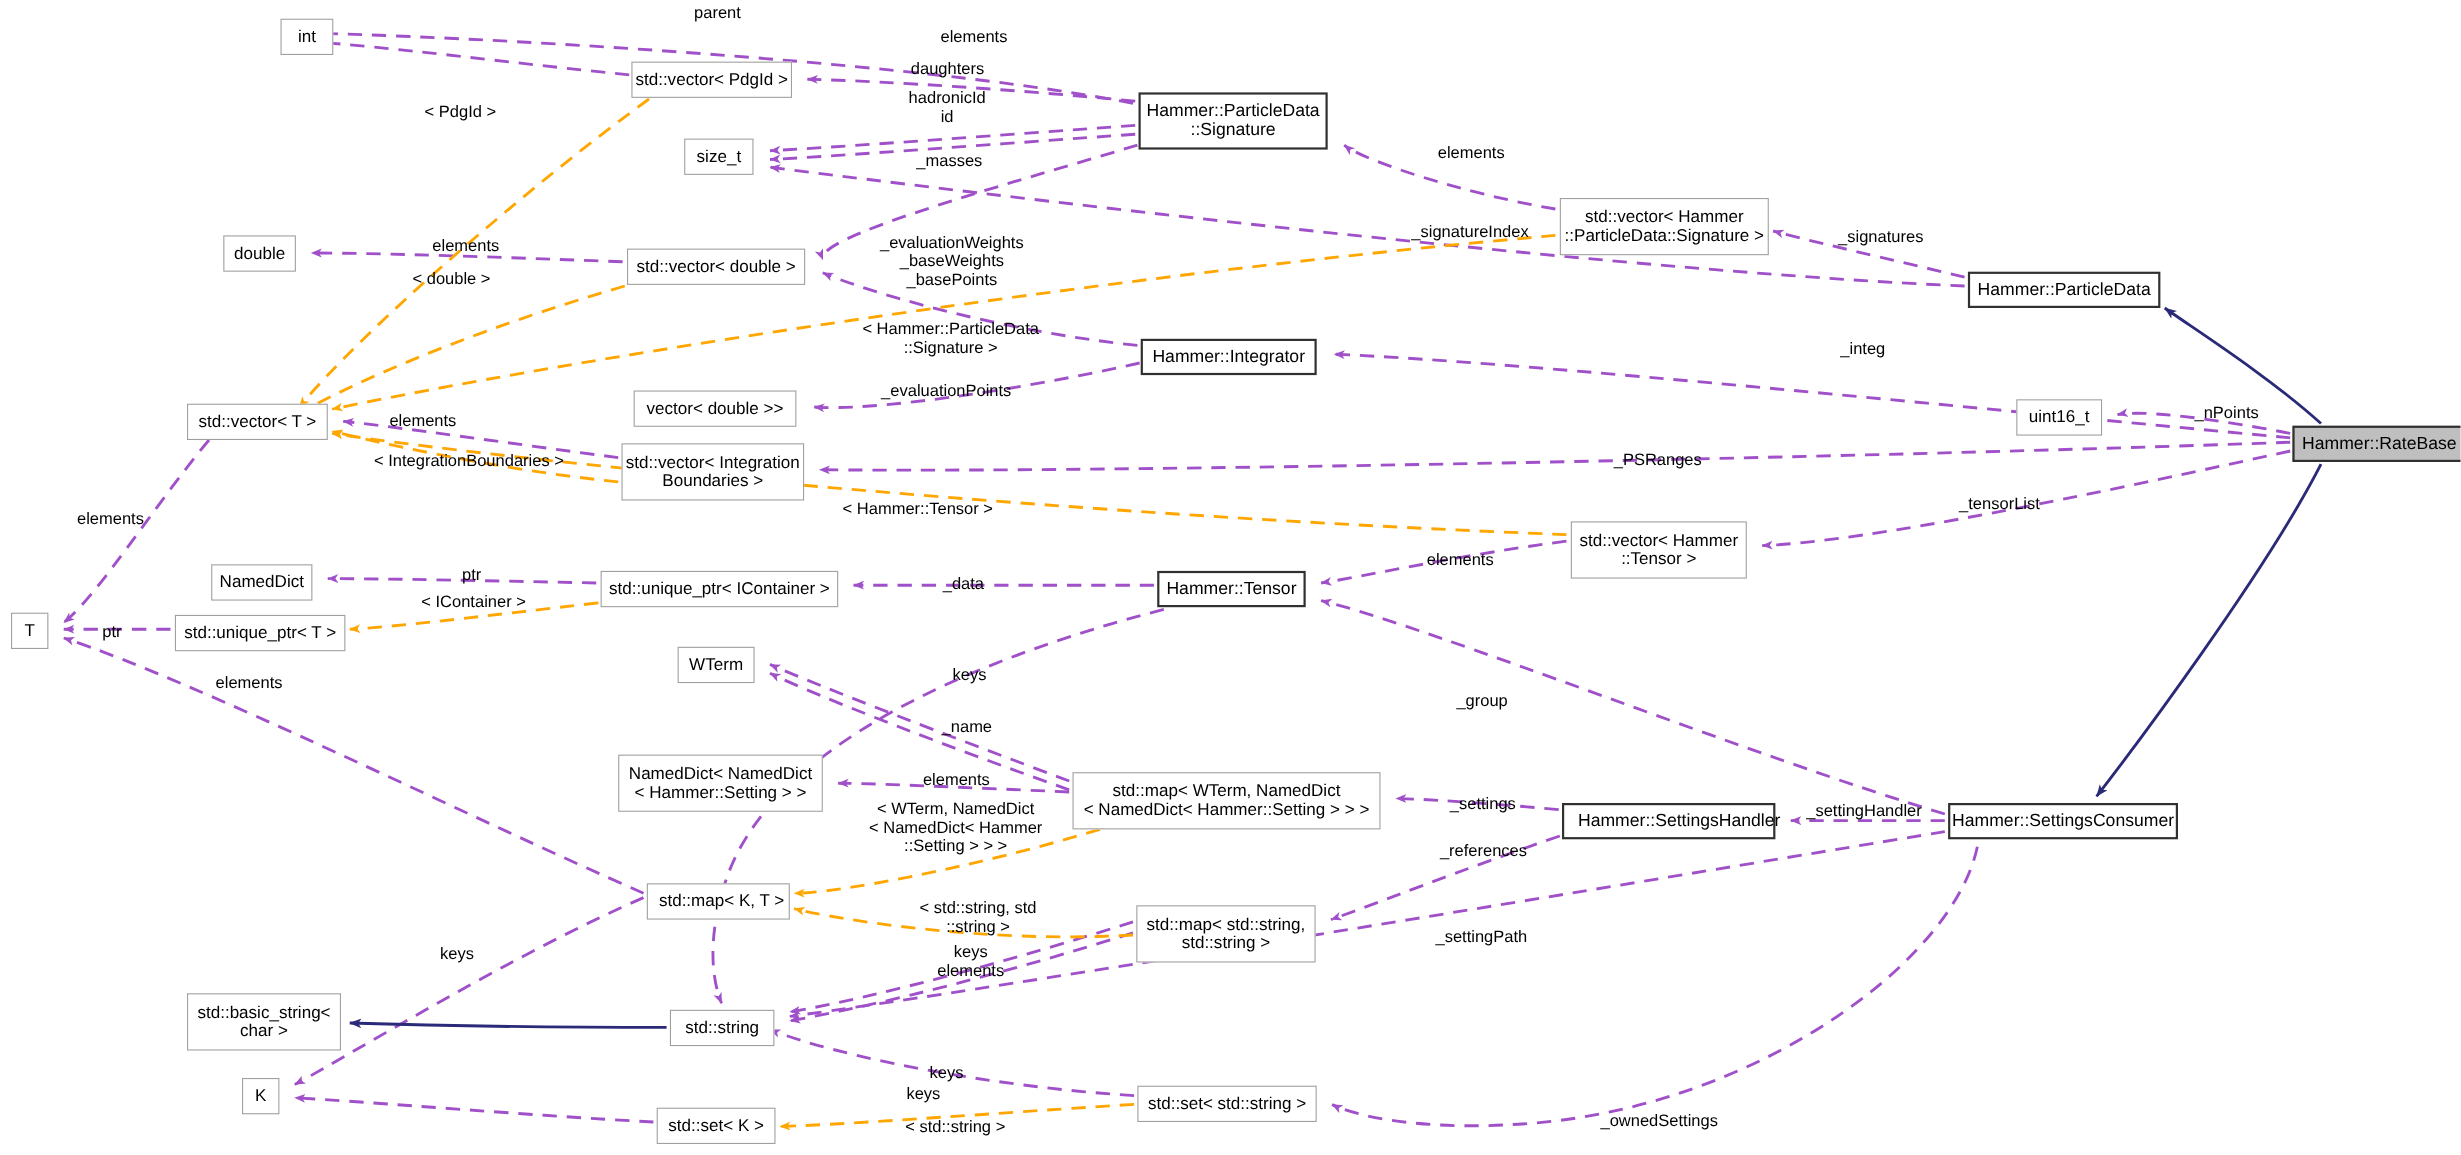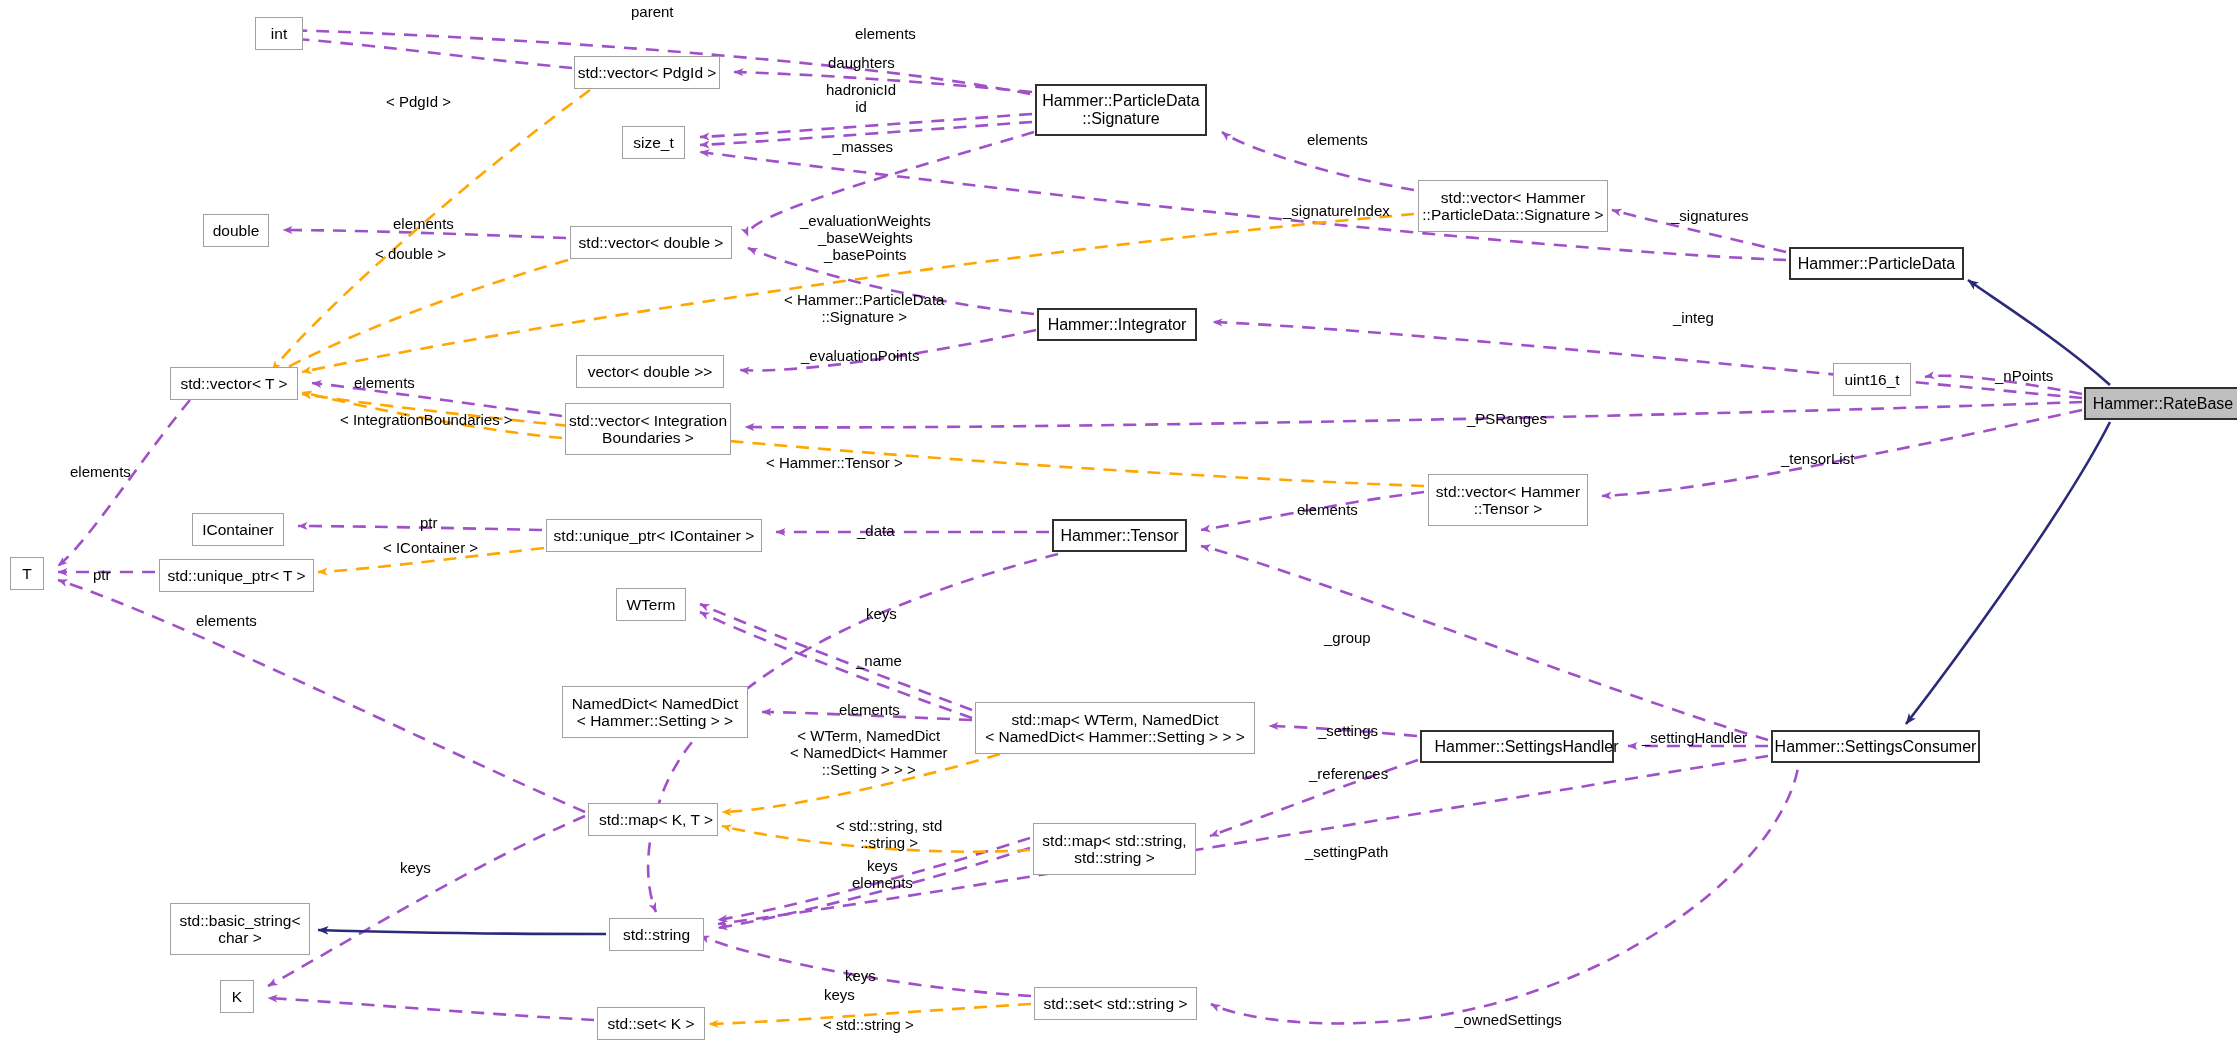--- a/index.html
+++ b/index.html
@@ -196,21 +196,21 @@
       <div class="node key-node" style="left: 1789px; top: 247px; width: 175px; height: 33px;">Hammer::ParticleData</div>
       <div class="node key-node" style="left: 1037px; top: 308px; width: 160px; height: 33px;">Hammer::Integrator</div>
       <div class="node" style="left: 1833px; top: 363px; width: 78px; height: 33px;">uint16_t</div>
       <div class="node" style="left: 170px; top: 367px; width: 128px; height: 33px;">std::vector&lt; T &gt;</div>
       <div class="node" style="left: 576px; top: 355px; width: 148px; height: 33px;">vector&lt; double &gt;&gt;</div>
       <div class="node focus-node" style="left: 2084px; top: 387px; width: 158px; height: 33px;">Hammer::RateBase</div>
       <div class="node" style="left: 565px; top: 403px; width: 166px; height: 52px;">std::vector&lt; Integration
 Boundaries &gt;</div>
       <div class="node" style="left: 1428px; top: 474px; width: 160px; height: 52px;">std::vector&lt; Hammer
 ::Tensor &gt;</div>
-      <div class="node" style="left: 192px; top: 513px; width: 92px; height: 33px;">IContainer</div>
+      <div class="node" style="left: 192px; top: 513px; width: 92px; height: 33px;">NamedDict</div>
       <div class="node" style="left: 546px; top: 519px; width: 216px; height: 33px;">std::unique_ptr&lt; IContainer &gt;</div>
       <div class="node key-node" style="left: 1052px; top: 519px; width: 135px; height: 33px;">Hammer::Tensor</div>
       <div class="node" style="left: 10px; top: 557px; width: 34px; height: 33px;">T</div>
       <div class="node" style="left: 159px; top: 559px; width: 155px; height: 33px;">std::unique_ptr&lt; T &gt;</div>
       <div class="node" style="left: 616px; top: 588px; width: 70px; height: 33px;">WTerm</div>
       <div class="node" style="left: 562px; top: 686px; width: 186px; height: 52px;">NamedDict&lt; NamedDict
 &lt; Hammer::Setting &gt; &gt;</div>
       <div class="node" style="left: 975px; top: 702px; width: 280px; height: 52px;">std::map&lt; WTerm, NamedDict
 &lt; NamedDict&lt; Hammer::Setting &gt; &gt; &gt;</div>
       <div class="node key-node" style="left: 1420px; top: 730px; width: 194px; height: 33px; padding-left: 24px;">Hammer::SettingsHandler</div>

